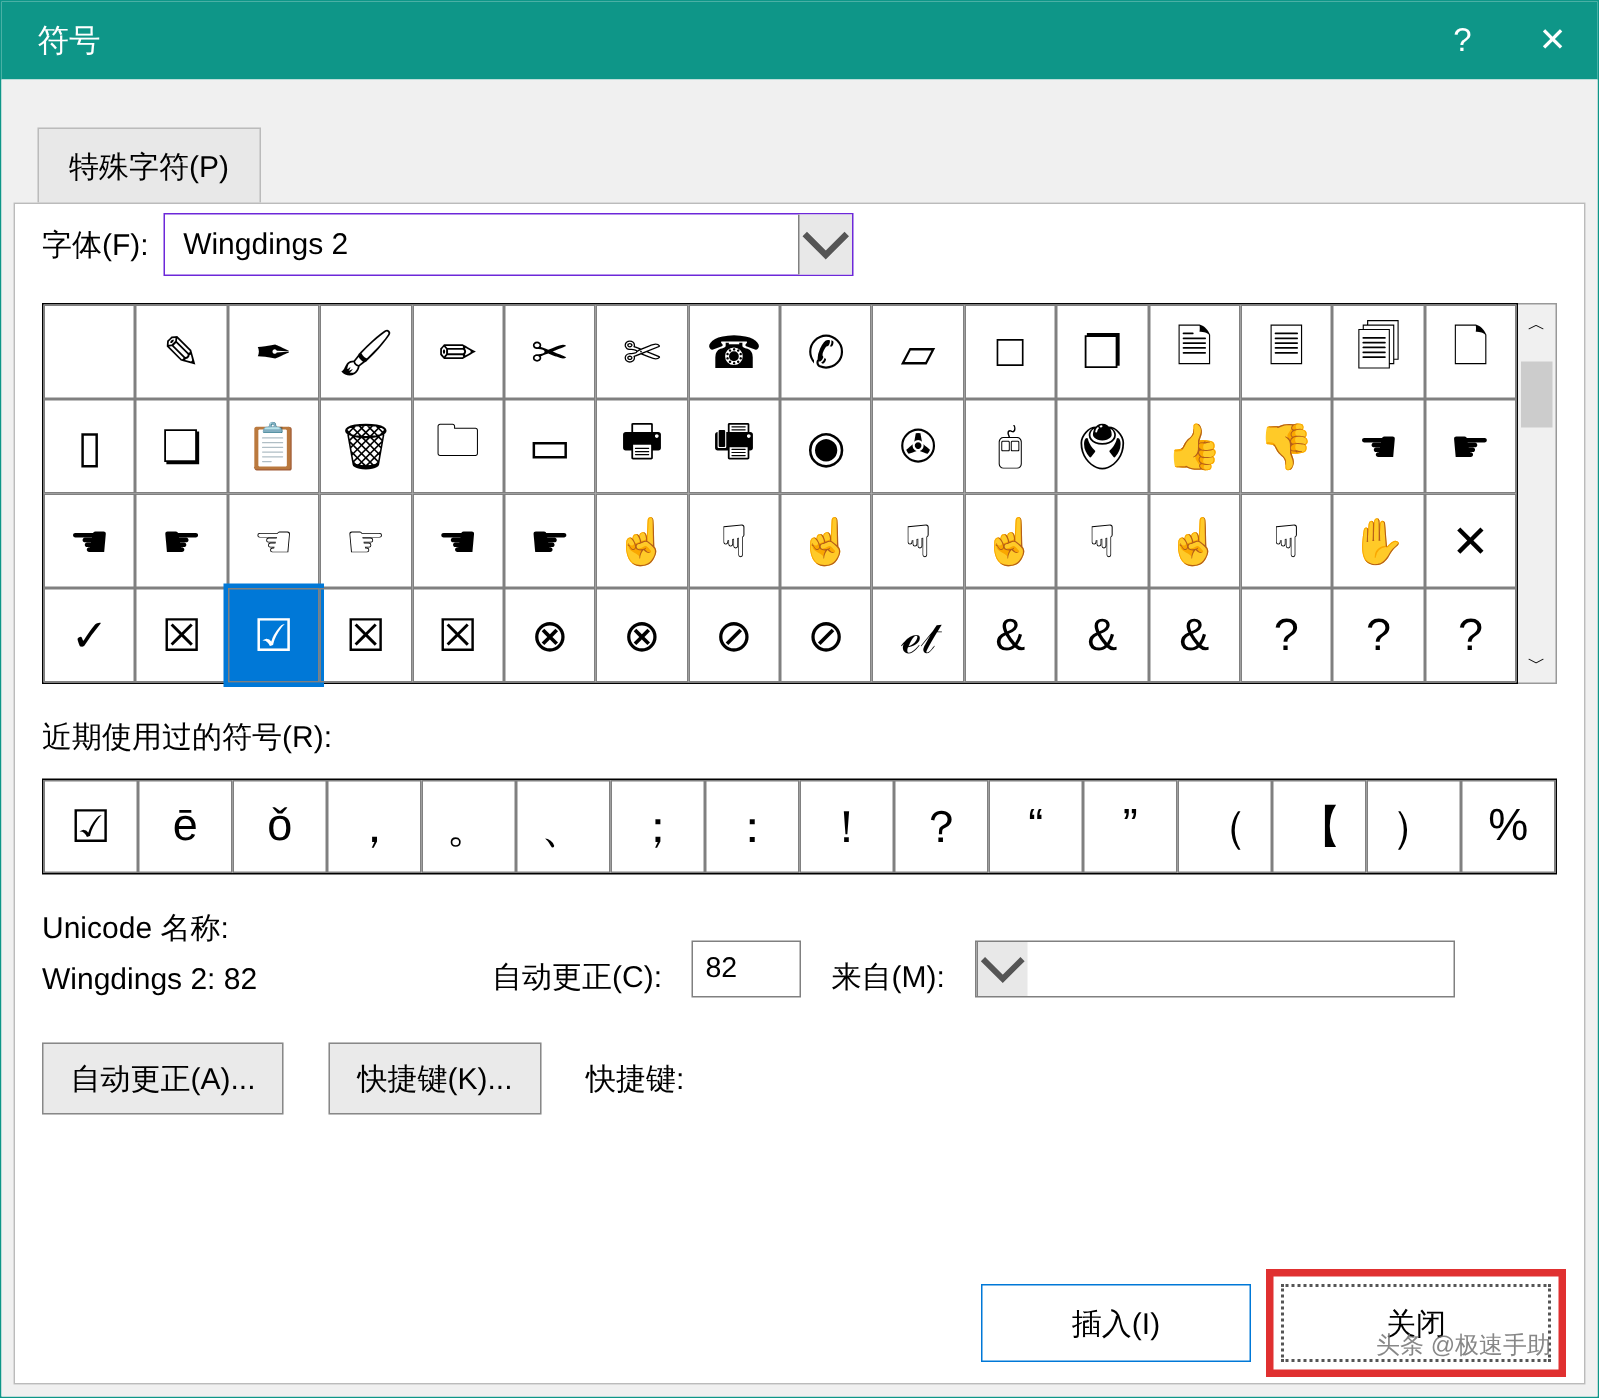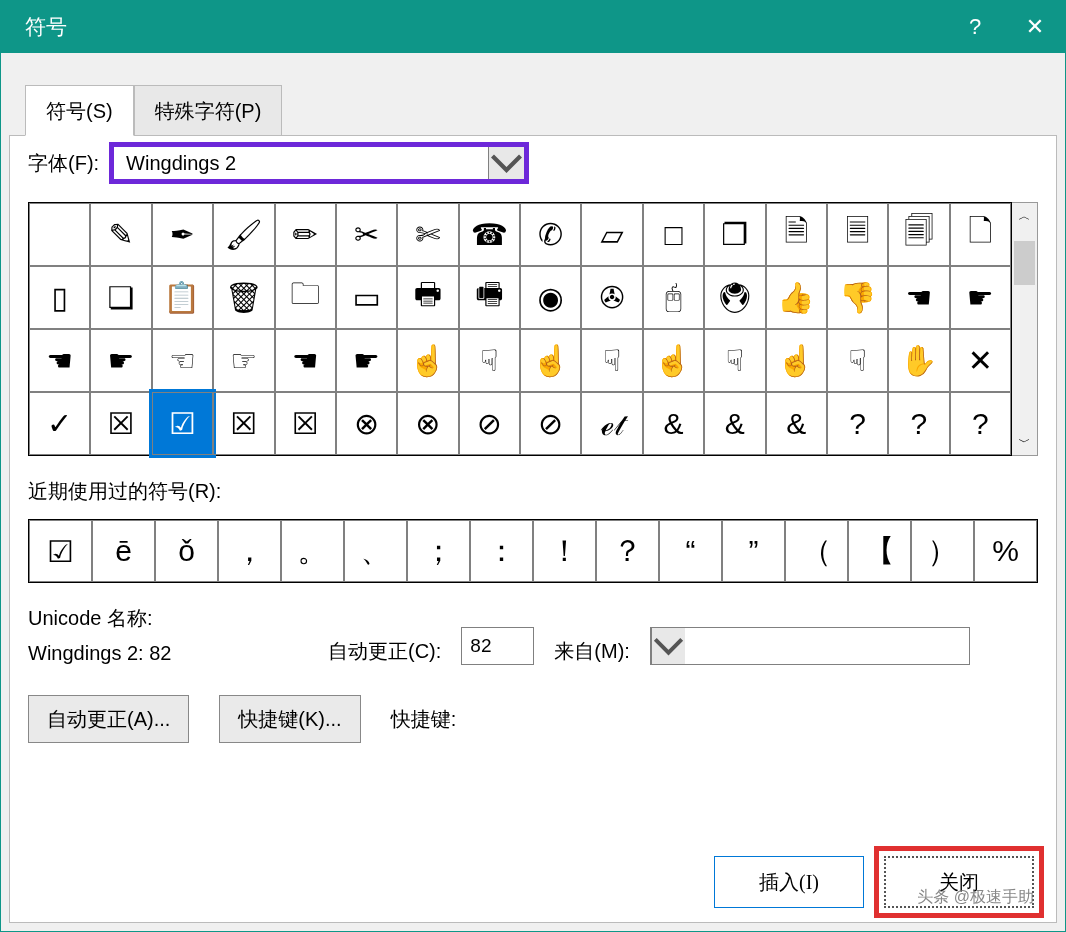--- a/index.html
+++ b/index.html
@@ -14,21 +14,21 @@
 .content { flex: 1; background: #f0f0f0; padding: 8px; display: flex; flex-direction: column; }
 
 .tabs { display: flex; margin-top: 24px; margin-left: 16px; }
 .tab { padding: 12px 20px 10px; border: 1px solid #bbb; background: #e8e8e8; font-size: 20px; cursor: pointer; }
 .tab.active { background: #fff; border-bottom: 1px solid #fff; position: relative; z-index: 2; }
 
 .panel { background: #fff; border: 1px solid #bbb; margin-top: -1px; flex: 1; padding: 6px 18px 10px; display: flex; flex-direction: column; }
 
 .font-row { display: flex; align-items: center; gap: 10px; margin-bottom: 18px; }
 .font-row label { font-size: 20px; }
-.font-select { display: flex; width: 420px; height: 42px; border: 5px solid #6d28d9; }
+.font-select { display: flex; width: 460px; height: 42px; border: 1px solid #6d28d9; }
 .font-select .val { flex: 1; padding: 6px 12px; font-size: 20px; display: flex; align-items: center; }
 .font-select .dd { width: 36px; border-left: 1px solid #808080; background: #e8e8e8; display: flex; align-items: center; justify-content: center; }
 
 .grid-wrap { display: flex; }
 .grid { flex: 1; display: grid; grid-template-columns: repeat(16, 1fr); border: 1px solid #000; }
 .cell { height: 63px; border: 1px solid #808080; display: flex; align-items: center; justify-content: center; font-size: 30px; cursor: pointer; overflow: hidden; }
 .cell.selected { background: #0078d7; color: #fff; outline: 3px solid #0078d7; }
 .scroll { width: 26px; background: #f0f0f0; display: flex; flex-direction: column; border-top: 1px solid #999; border-right: 1px solid #999; border-bottom: 1px solid #999; }
 .scroll .arr { height: 26px; display: flex; align-items: center; justify-content: center; cursor: pointer; font-size: 12px; }
 .scroll .track { flex: 1; position: relative; }
@@ -44,39 +44,38 @@
 .code-input { width: 73px; height: 38px; border: 1px solid #808080; padding: 4px 8px; font-size: 19px; }
 .from-select { display: flex; flex: 1; height: 38px; border: 1px solid #808080; max-width: 320px; }
 .from-select .val { flex: 1; padding: 4px 10px; font-size: 19px; display: flex; align-items: center; }
 .from-select .dd { width: 34px; border-left: 1px solid #808080; background: #e8e8e8; display: flex; align-items: center; justify-content: center; }
 
 .btn-row { display: flex; gap: 30px; margin-top: 30px; align-items: center; }
 .wbtn { height: 48px; padding: 0 18px; border: 1px solid #888; background: #eaeaea; font-size: 20px; cursor: pointer; display: flex; align-items: center; }
 .shortcut-lbl { font-size: 20px; }
 
 .footer { display: flex; justify-content: flex-end; gap: 20px; margin-top: auto; padding: 10px 4px 4px; align-items: center; }
-.fbtn { width: 150px; height: 52px; border: 1px solid #0078d7; background: #fff; font-size: 20px; cursor: pointer; display: flex; align-items: center; justify-content: center; font-family: Liberation Serif, serif; }
+.fbtn { width: 180px; height: 52px; border: 1px solid #0078d7; background: #fff; font-size: 20px; cursor: pointer; display: flex; align-items: center; justify-content: center; }
 .fbtn.close { border: 2px dotted #555; position: relative; }
 .red-box { position: absolute; border: 5px solid #e03030; left: -10px; top: -10px; right: -10px; bottom: -10px; pointer-events: none; }
 .watermark { position: absolute; right: 0; bottom: 0; font-size: 16px; color: #737373; opacity: 0.85; pointer-events: none; white-space: nowrap; }
 
 svg { width: 36px; height: 36px; }
 </style>
 </head>
 <body>
 
 <div class="window">
   <div class="titlebar">
     <div class="title">符号</div>
     <div class="btn">?</div>
     <div class="btn">✕</div>
   </div>
   <div class="content">
     <div class="tabs">
-      <div class="tab active"><span>符号(S)</span></div>
       <div class="tab"><span>特殊字符(P)</span></div>
     </div>
     <div class="panel">
 
       <div class="font-row">
         <label>字体(F):</label>
         <div class="font-select">
           <div class="val">Wingdings 2</div>
           <div class="dd">
             <svg width="14" height="14" viewBox="0 0 10 10">

